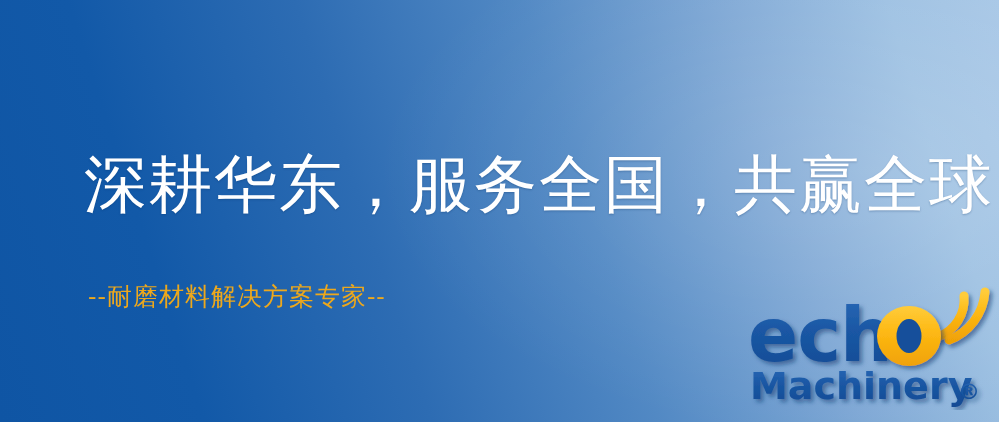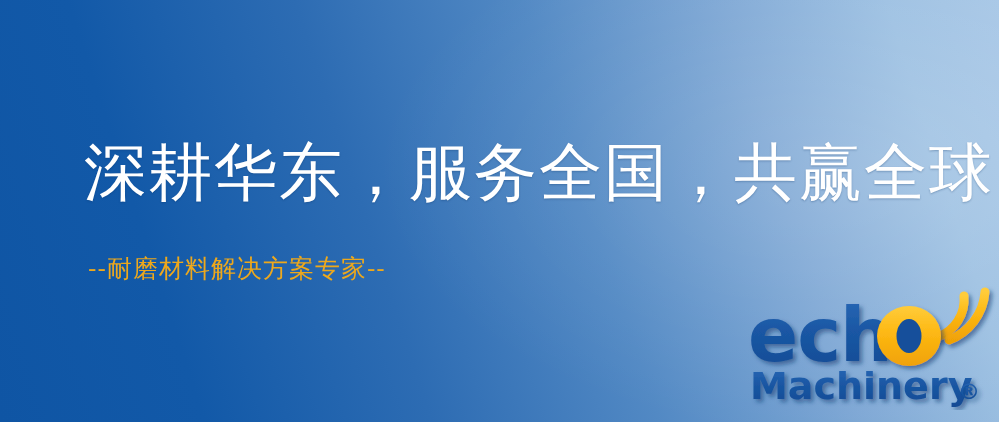--- a/index.html
+++ b/index.html
@@ -35,38 +35,38 @@
                 rgba(255,255,255,0.16) 0%,
                 rgba(255,255,255,0.05) 45%,
                 rgba(255,255,255,0) 72%);
     pointer-events: none;
   }
 
   
   .headline {
     position: absolute;
     left: 84px;
-    top: 140px;
+    top: 152px;
     margin: 0;
     font-family: "DejaVu Serif", "Liberation Serif", serif;
     font-weight: 400;
     font-size: 63px;
     line-height: 1.05;
     letter-spacing: 2px;
     color: #ffffff;
     white-space: nowrap;
     text-shadow: 0 1px 2px rgba(10,50,100,0.30);
     z-index: 3;
   }
 
   
   .subtitle {
     position: absolute;
     left: 88px;
-    top: 254px;
+    top: 282px;
     margin: 0;
     font-family: "DejaVu Serif", "Liberation Serif", serif;
     font-weight: 400;
     font-size: 25px;
     line-height: 1.2;
     letter-spacing: 1px;
     color: #eda81c;
     white-space: nowrap;
     z-index: 3;
   }

